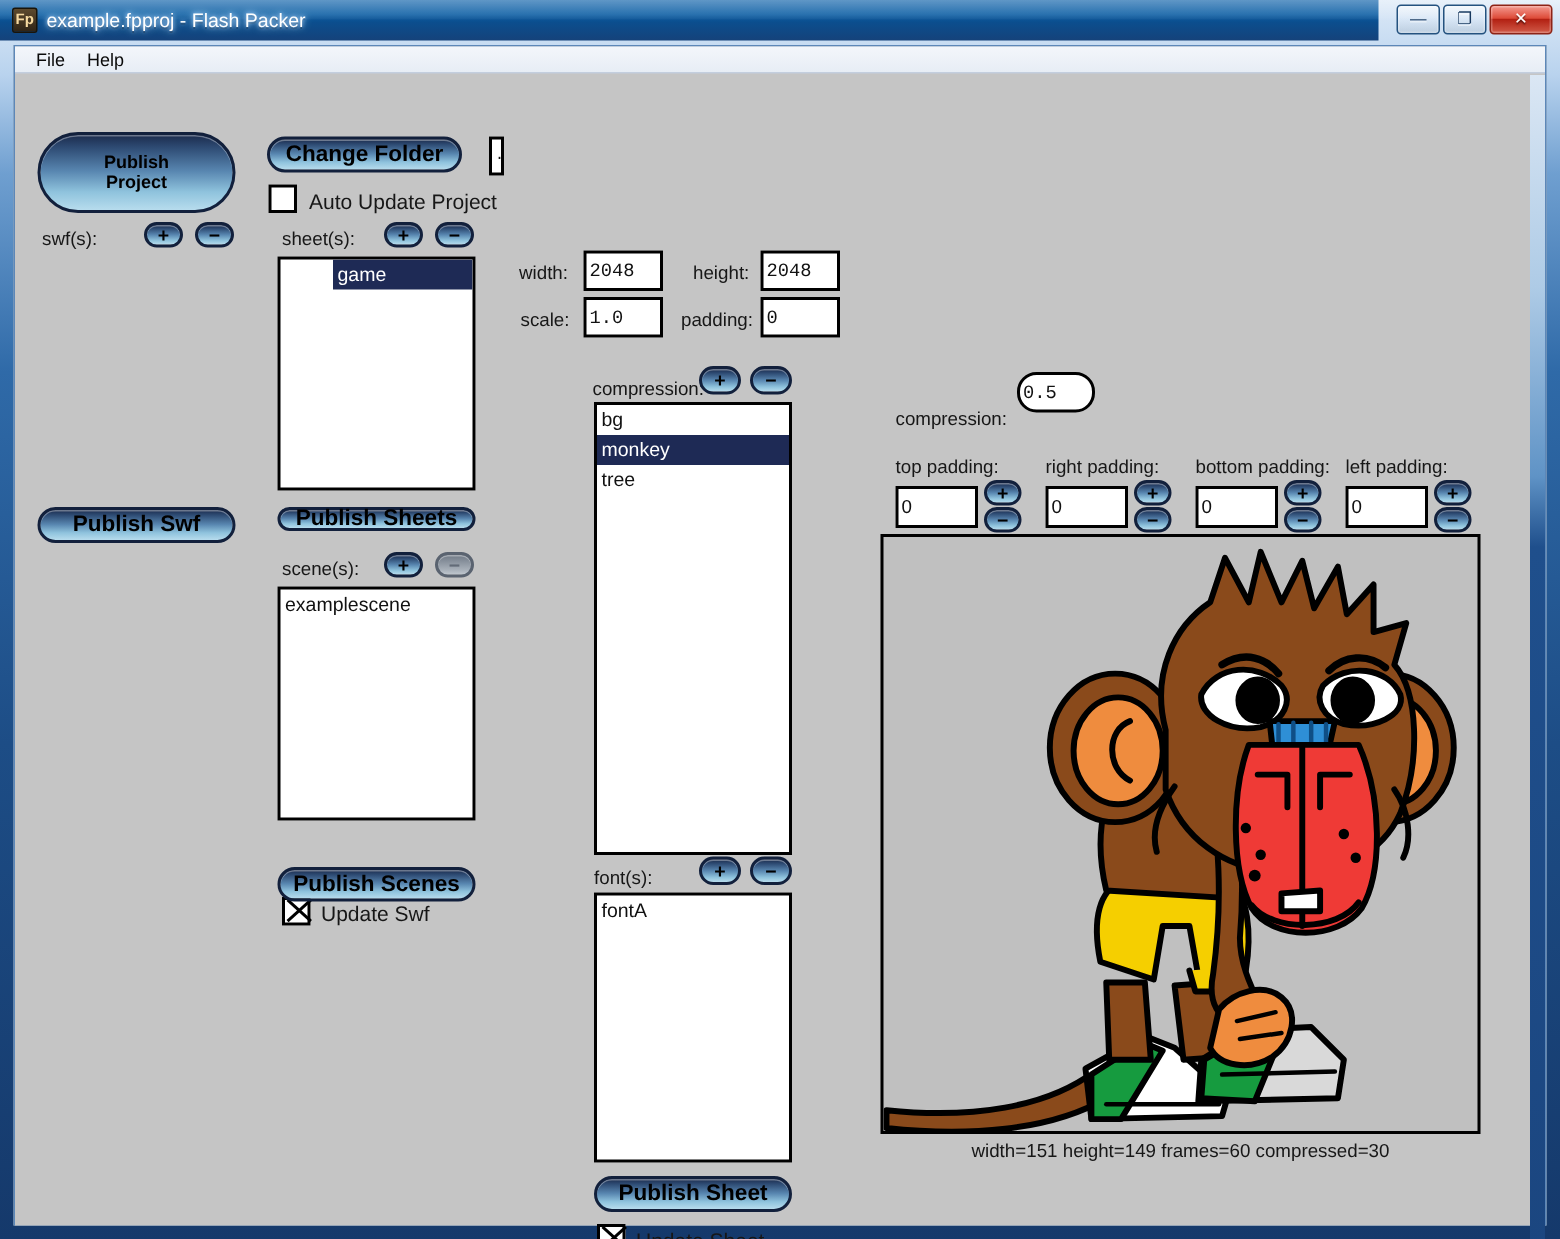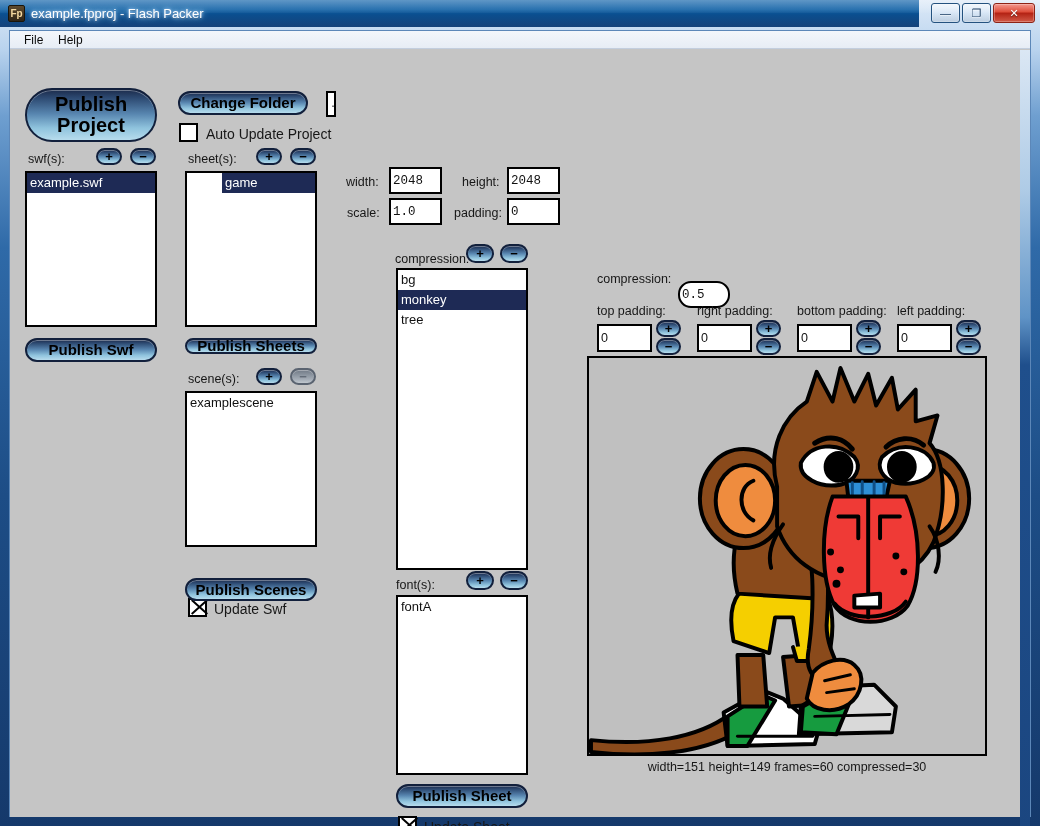--- a/index.html
+++ b/index.html
@@ -105,21 +105,21 @@
 
   .pill {
     position:absolute;
     border:2px solid #12203c; border-radius:999px;
     background:linear-gradient(180deg,#1c2c4d 0%, #2d4a72 16%, #5886b0 48%, #8fc3dd 76%, #b7dced 100%);
     color:#000; font-size:15px; font-weight:bold;
     text-align:center; display:flex; align-items:center; justify-content:center;
     box-shadow:inset 0 1px 0 rgba(255,255,255,.35);
     cursor:pointer; line-height:1.05;
   }
-  .pill.big { font-size:20px; }
+  .pill.big { font-size:12px; }
   .stepper {
     position:absolute; width:26px; height:17px;
     border:2px solid #12203c; border-radius:999px;
     background:linear-gradient(180deg,#1c2c4d 0%, #2d4a72 18%, #5886b0 50%, #8fc3dd 80%, #b7dced 100%);
     color:#000; font-size:13px; font-weight:bold;
     display:flex; align-items:center; justify-content:center;
     box-shadow:inset 0 1px 0 rgba(255,255,255,.35);
     cursor:pointer;
   }
   .stepper.disabled {
@@ -196,23 +196,20 @@
 
       <div class="txt" style="left:316px; top:41px; width:10px; height:26px; font-size:10px;">.</div>
 
       <div class="checkbox" style="left:169px; top:73px;"></div>
       <div class="lbl" style="left:196px; top:77px; font-size:14px;">Auto Update Project</div>
 
       <div class="lbl" style="left:18px; top:102px;">swf(s):</div>
       <div class="stepper" style="left:86px; top:98px;">+</div>
       <div class="stepper" style="left:120px; top:98px;">−</div>
 
-      <div class="listbox" style="left:15px; top:121px; width:132px; height:156px;">
-        <div class="listitem sel">example.swf</div>
-      </div>
 
       <div class="pill" style="left:15px; top:288px; width:132px; height:24px;">
         <span>Publish Swf</span>
       </div>
 
       <div class="checkbox checked" style="left:178px; top:548px;"></div>
       <div class="lbl" style="left:204px; top:552px; font-size:14px;">Update Swf</div>
 
       <div class="lbl" style="left:178px; top:102px;">sheet(s):</div>
       <div class="stepper" style="left:246px; top:98px;">+</div>
@@ -269,21 +266,21 @@
       </div>
 
       <div class="pill" style="left:386px; top:734px; width:132px; height:24px;">
         <span>Publish Sheet</span>
       </div>
 
       <div class="checkbox checked" style="left:388px; top:766px;"></div>
       <div class="lbl" style="left:414px; top:770px; font-size:14px;">Update Sheet</div>
 
       <div class="lbl" style="left:587px; top:222px;">compression:</div>
-      <div class="txt" style="left:668px; top:231px; width:52px; height:27px;border-radius:13px;">0.5</div>
+      <div class="txt" style="left:668px; top:198px; width:52px; height:27px;border-radius:13px;">0.5</div>
 
       <div class="lbl" style="left:587px; top:254px;">top padding:</div>
       <div class="txt" style="left:587px; top:274px; width:55px; height:28px; font-family:'Liberation Sans',sans-serif;">0</div>
       <div class="stepper" style="left:646px; top:270px; width:25px; height:17px;">+</div>
       <div class="stepper" style="left:646px; top:288px; width:25px; height:17px;">−</div>
 
       <div class="lbl" style="left:687px; top:254px;">right padding:</div>
       <div class="txt" style="left:687px; top:274px; width:55px; height:28px; font-family:'Liberation Sans',sans-serif;">0</div>
       <div class="stepper" style="left:746px; top:270px; width:25px; height:17px;">+</div>
       <div class="stepper" style="left:746px; top:288px; width:25px; height:17px;">−</div>

